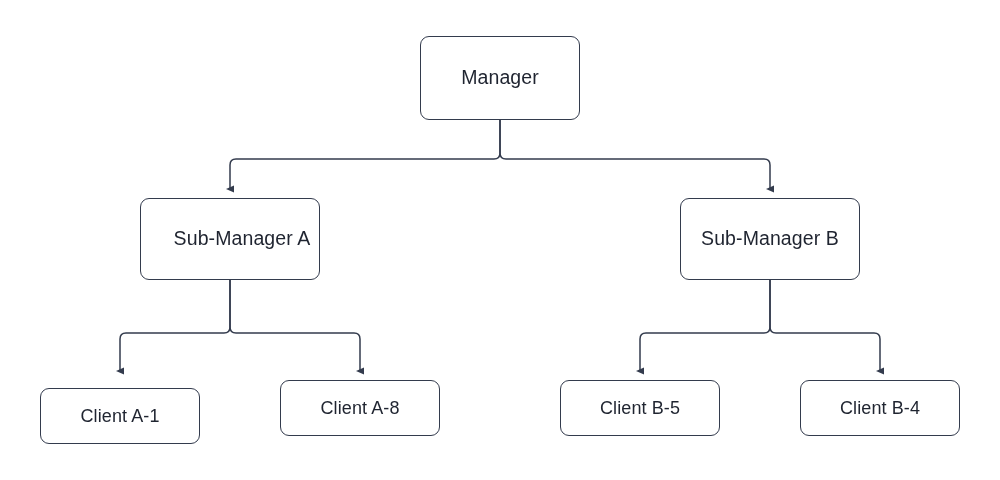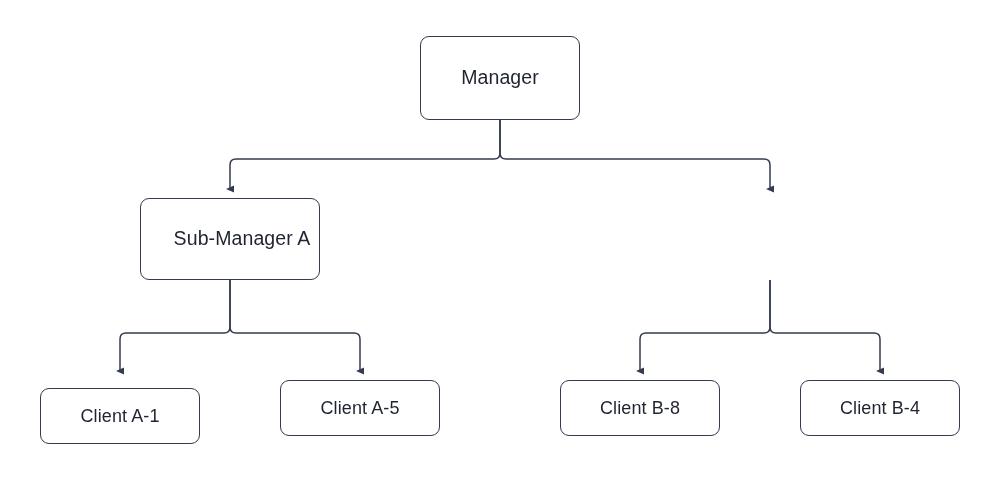--- a/index.html
+++ b/index.html
@@ -78,30 +78,33 @@
   </svg>
 
   <div class="node level-root" style="left:420px; top:36px; width:160px; height:84px;">
     <span class="label">Manager</span>
   </div>
 
   <div class="node level-mid" style="left:140px; top:198px; width:180px; height:82px;padding-left:24px;">
     <span class="label">Sub-Manager A</span>
   </div>
 
+  <div class="node level-mid" style="left:680px; top:198px; width:180px; height:82px;">
+    <span class="label">Sub-Manager B</span>
+  </div>
 
   <div class="node level-leaf" style="left:40px; top:380px; width:160px; height:56px;margin-top:8px;">
     <span class="label">Client A-1</span>
   </div>
 
   <div class="node level-leaf" style="left:280px; top:380px; width:160px; height:56px;">
-    <span class="label">Client A-5</span>
+    <span class="label">Client A-8</span>
   </div>
 
   <div class="node level-leaf" style="left:560px; top:380px; width:160px; height:56px;">
-    <span class="label">Client B-8</span>
+    <span class="label">Client B-5</span>
   </div>
 
   <div class="node level-leaf" style="left:800px; top:380px; width:160px; height:56px;">
     <span class="label">Client B-4</span>
   </div>
 
 </div>
 
 </body></html>

